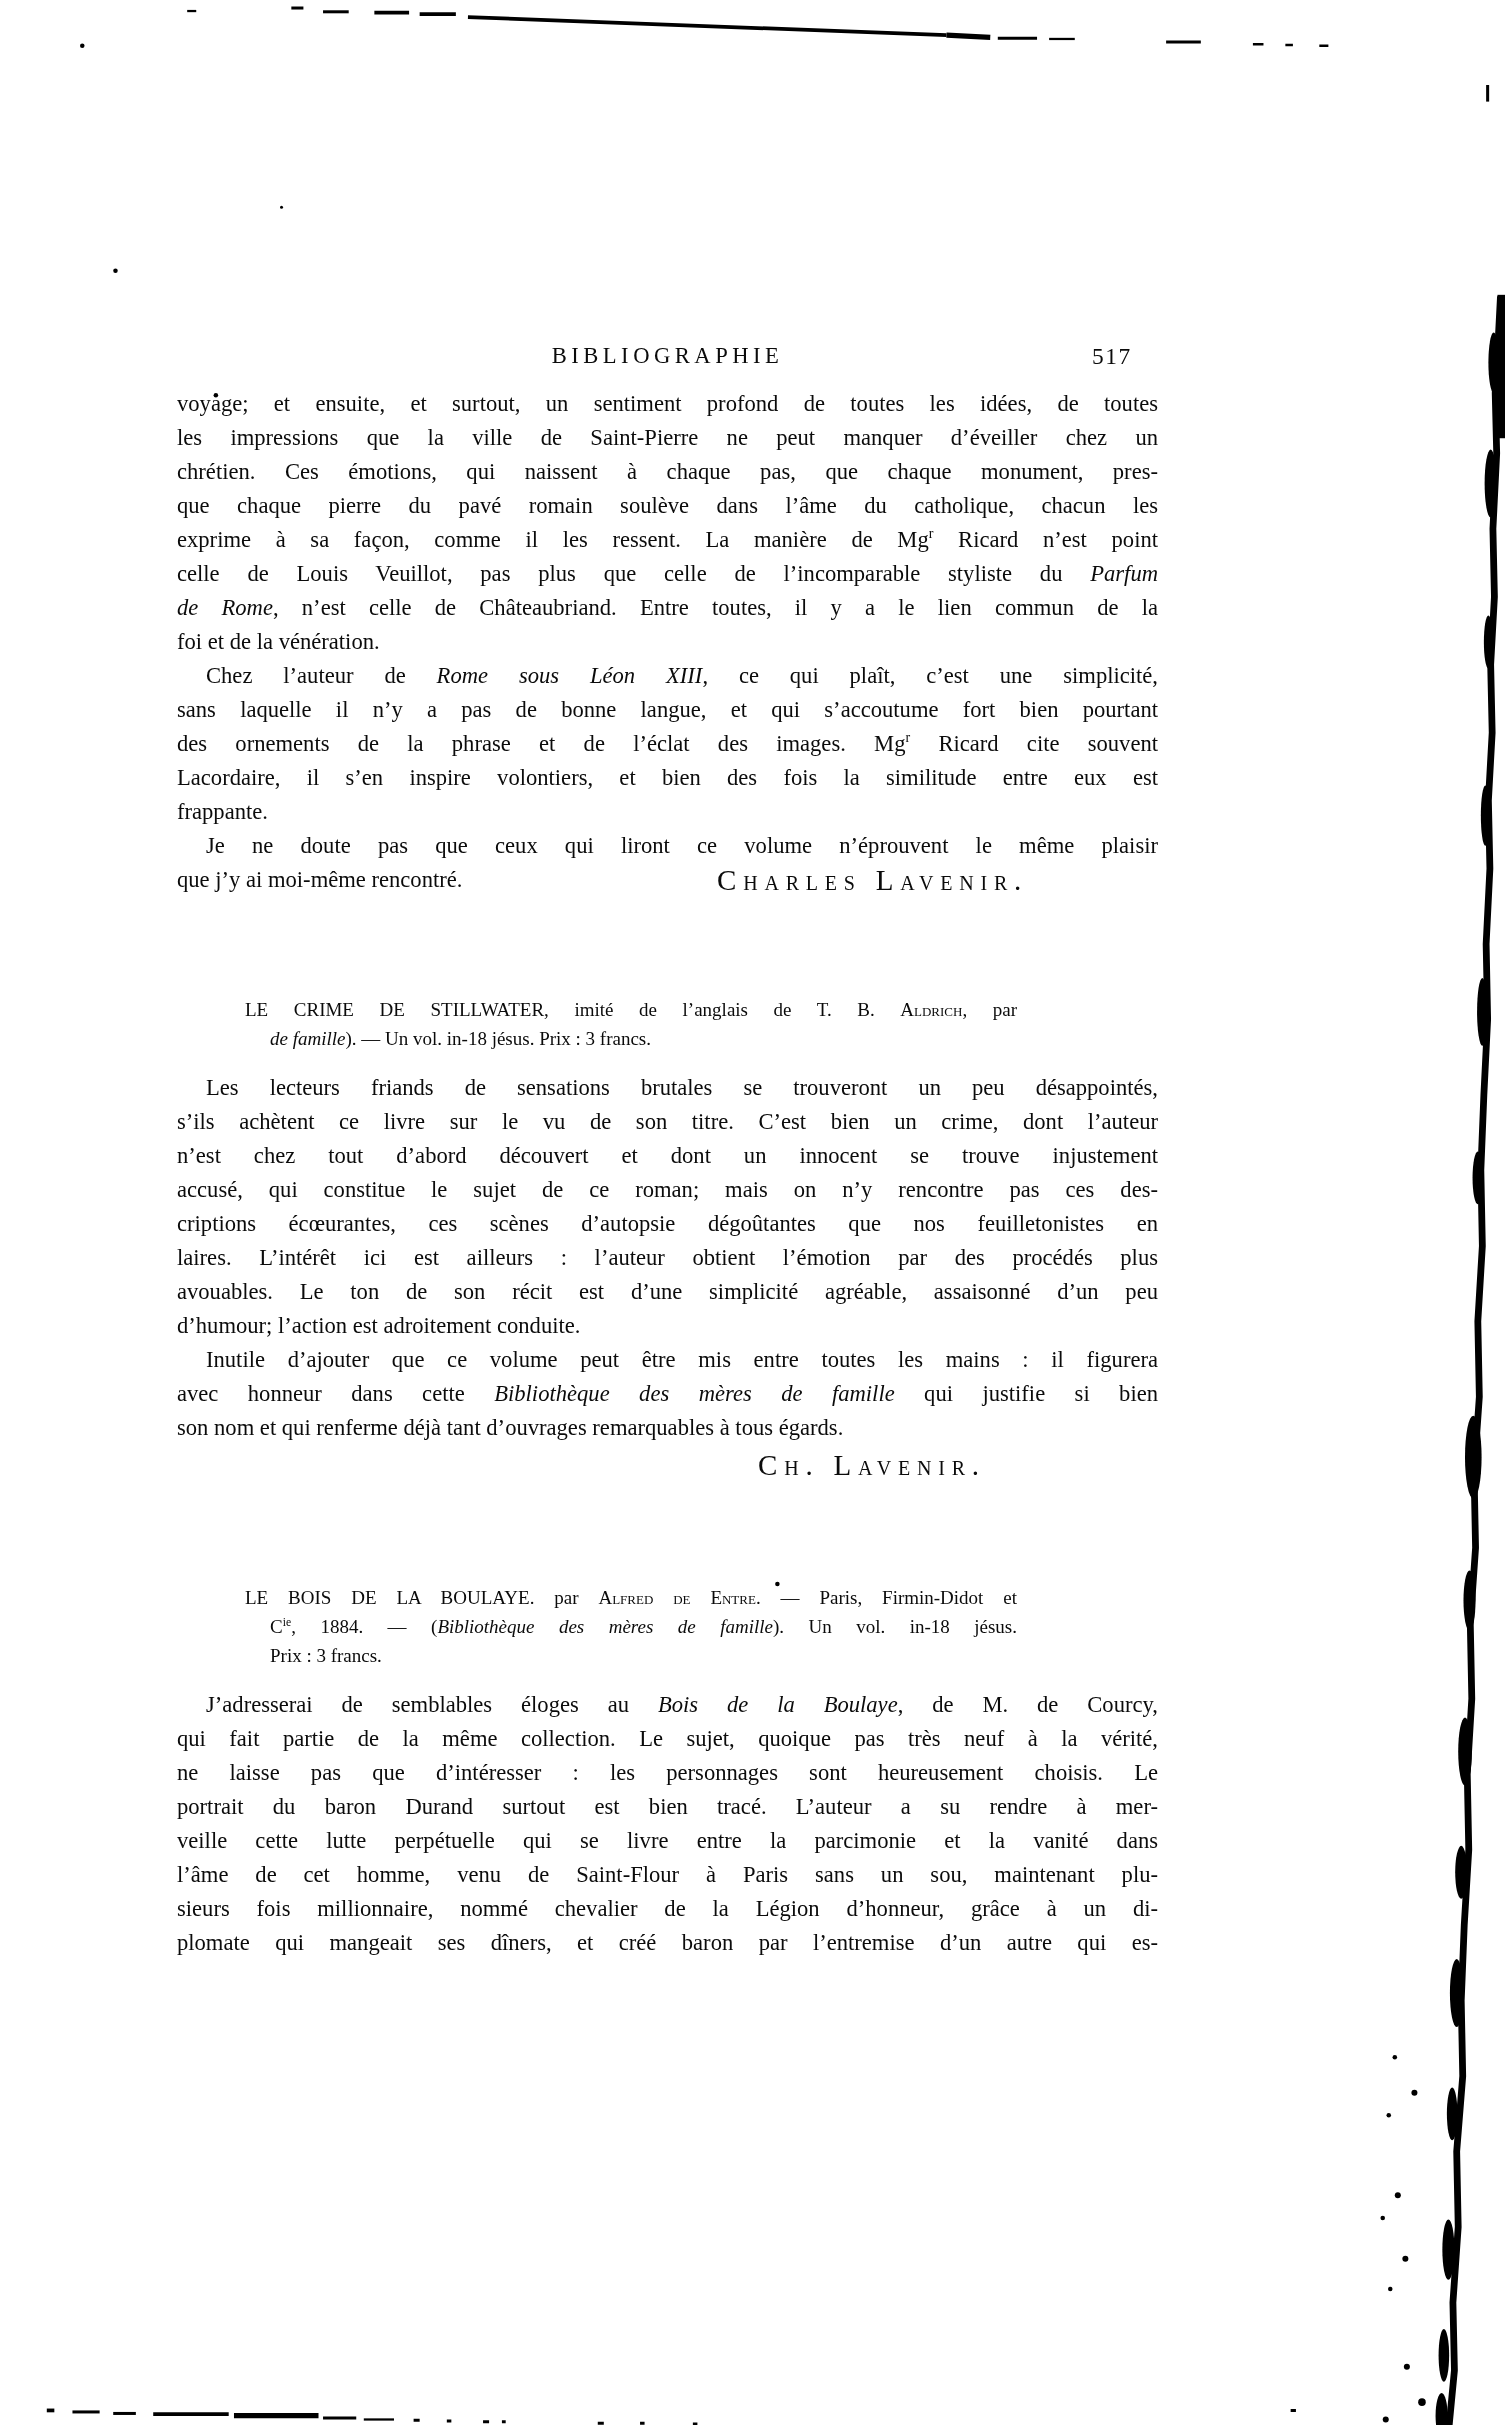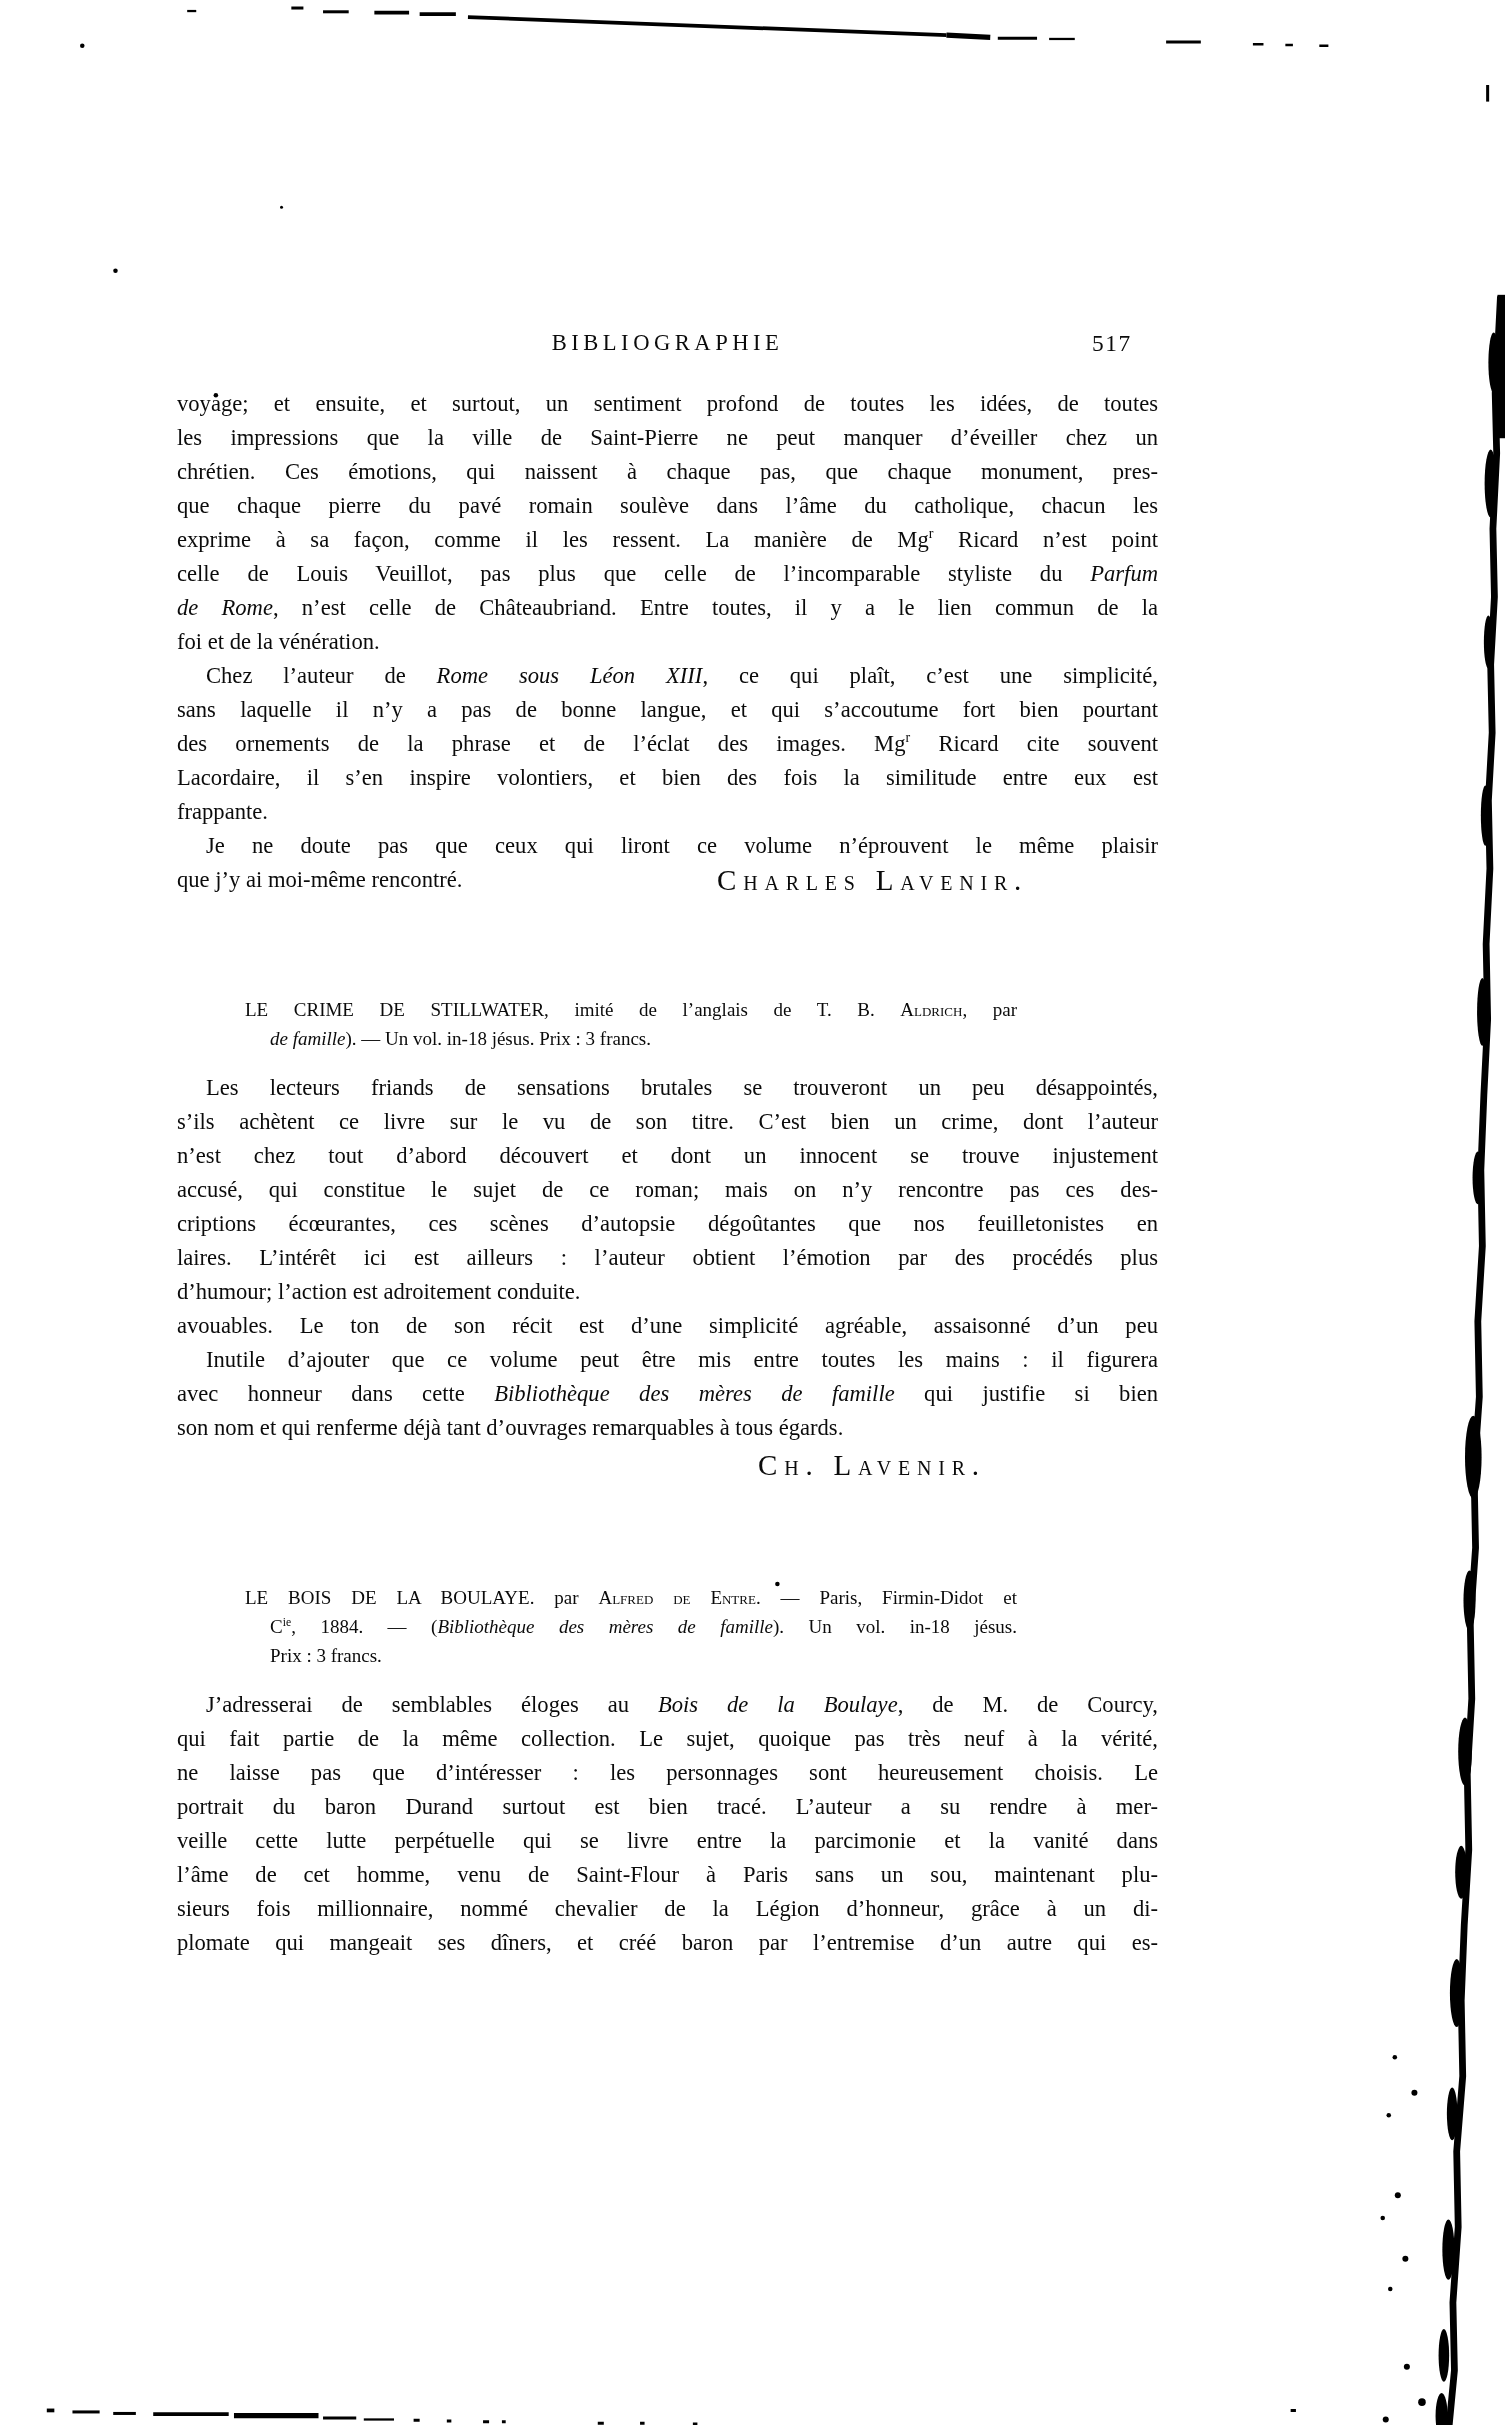--- a/index.html
+++ b/index.html
@@ -7,21 +7,21 @@
     position:relative;
     width:1505px;height:2426px;
     background:#ffffff;
     color:#0b0b0b;
     font-family:"Liberation Serif","DejaVu Serif",serif;
     overflow:hidden;
   }
   .artifacts{position:absolute;left:0;top:0;width:1505px;height:2426px;}
   
   .running-head{
-    position:absolute;left:177px;top:330px;width:981px;height:35px;
+    position:absolute;left:177px;top:343px;width:981px;height:35px;
     font-size:22.6px;
   }
   .rh-title{
     position:absolute;left:50%;transform:translateX(-50%);
     letter-spacing:4.5px;white-space:nowrap;
   }
   .rh-pageno{position:absolute;right:26.4px;letter-spacing:1.5px;font-size:23.4px;}
   
   .text-block{
     position:absolute;left:177px;top:387px;width:981px;
@@ -156,22 +156,22 @@
         <div class="line just">LE CRIME DE STILLWATER, imité de l’anglais de T. B. <span class="sc">Aldrich</span>, par</div>
         <div class="line plain"><i>de famille</i>). — Un vol. in-18 jésus. Prix : 3 francs.</div>
       </div>
       <div class="block paragraph indent">
         <div class="line just">Les lecteurs friands de sensations brutales se trouveront un peu désappointés,</div>
         <div class="line just">s’ils achètent ce livre sur le vu de son titre. C’est bien un crime, dont l’auteur</div>
         <div class="line just">n’est chez tout d’abord découvert et dont un innocent se trouve injustement</div>
         <div class="line just">accusé, qui constitue le sujet de ce roman; mais on n’y rencontre pas ces des-</div>
         <div class="line just">criptions écœurantes, ces scènes d’autopsie dégoûtantes que nos feuilletonistes en</div>
         <div class="line just">laires. L’intérêt ici est ailleurs : l’auteur obtient l’émotion par des procédés plus</div>
+        <div class="line just">avouables. Le ton de son récit est d’une simplicité agréable, assaisonné d’un peu</div>
         <div class="line plain">d’humour; l’action est adroitement conduite.</div>
-        <div class="line just">avouables. Le ton de son récit est d’une simplicité agréable, assaisonné d’un peu</div>
       </div>
       <div class="block paragraph indent">
         <div class="line just">Inutile d’ajouter que ce volume peut être mis entre toutes les mains : il figurera</div>
         <div class="line just">avec honneur dans cette <i>Bibliothèque des mères de famille</i> qui justifie si bien</div>
         <div class="line plain">son nom et qui renferme déjà tant d’ouvrages remarquables à tous égards.</div>
       </div>
       <div class="line plain sig-line"><span class="sig">Ch. Lavenir.</span></div>
       <div class="block entry">
         <div class="line just">LE BOIS DE LA BOULAYE. par <span class="sc">Alfred de Entre</span>. — Paris, Firmin-Didot et</div>
         <div class="line just">C<sup>ie</sup>, 1884. — (<i>Bibliothèque des mères de famille</i>). Un vol. in-18 jésus.</div>

